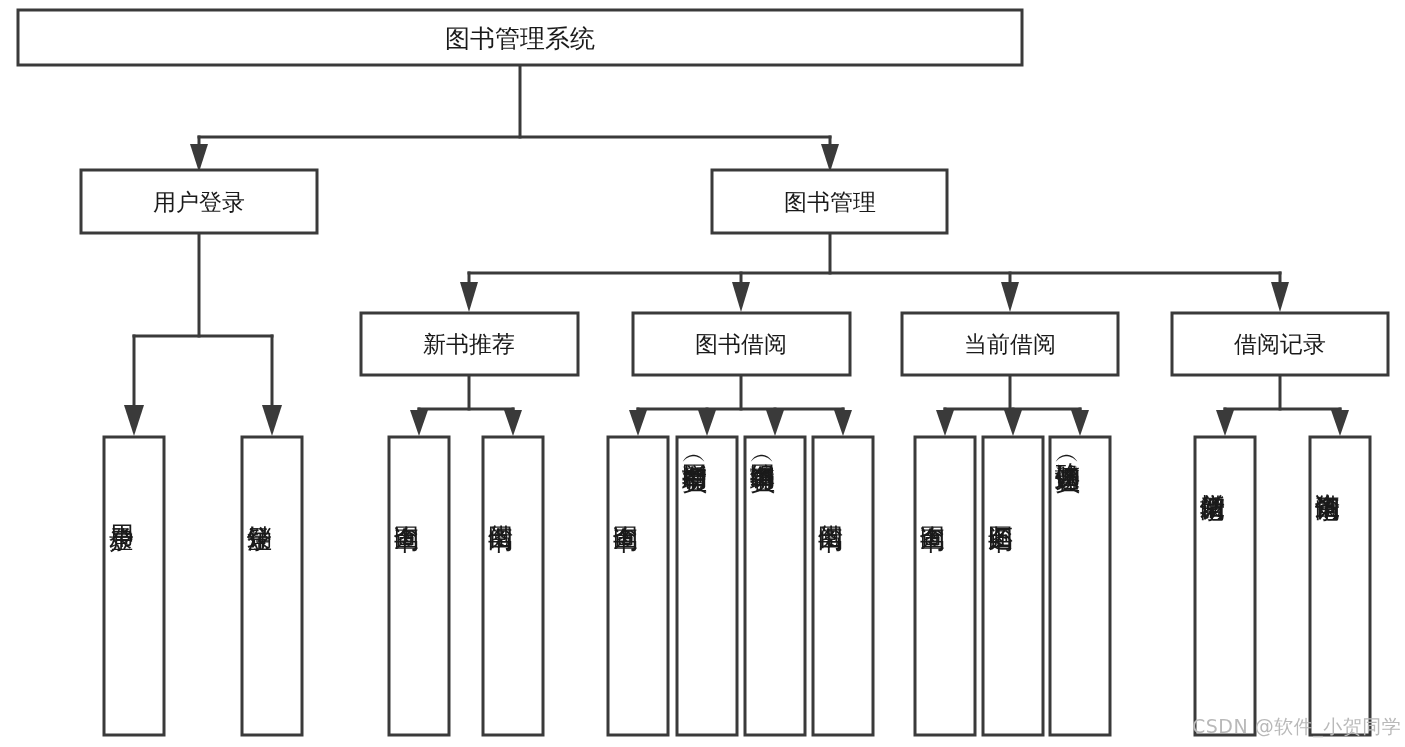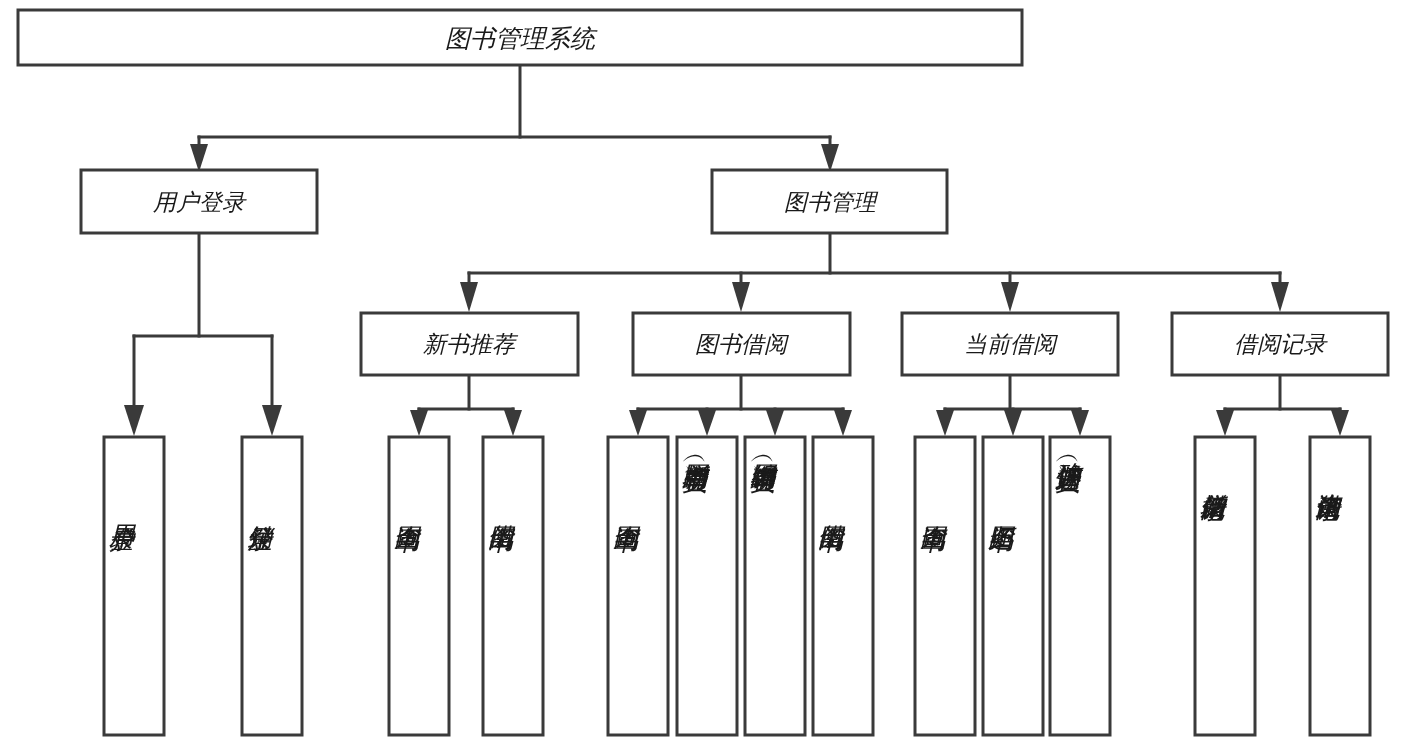--- a/index.html
+++ b/index.html
@@ -12,21 +12,20 @@
     height: 747px;
     font-family: "DejaVu Sans", "Liberation Sans", sans-serif;
     overflow: hidden;
     position: relative;
   }
   #diagram-root {
     position: relative;
     width: 1405px;
     height: 555px;
     background: #ffffff;
-    font-style: italic;
   }
   svg.flow {
     position: absolute;
     left: 0;
     top: 0;
     width: 1405px;
     height: 747px;
     display: block;
   }
   .node-box {
@@ -194,14 +193,15 @@
   <div class="leaf-label" style="left:612px; top:505px; height:230px;">查询图书</div>
   <div class="leaf-label" style="left:681px; top:443px; height:290px;">新增图书（管理员）</div>
   <div class="leaf-label" style="left:749px; top:443px; height:290px;">编辑图书（管理员）</div>
   <div class="leaf-label" style="left:817px; top:505px; height:230px;">借阅图书</div>
   <div class="leaf-label" style="left:919px; top:505px; height:230px;">查询图书</div>
   <div class="leaf-label" style="left:987px; top:505px; height:230px;">归还图书</div>
   <div class="leaf-label" style="left:1054px; top:443px; height:290px;">确认归还（管理员）</div>
   <div class="leaf-label" style="left:1199px; top:473px; height:262px;">新增借阅记录</div>
   <div class="leaf-label" style="left:1314px; top:473px; height:262px;">查询借阅记录</div>
 
+  <div class="watermark" style="left:1192px; top:714px;">CSDN @软件_小贺同学</div>
 
 </div>
 
 </body></html>

